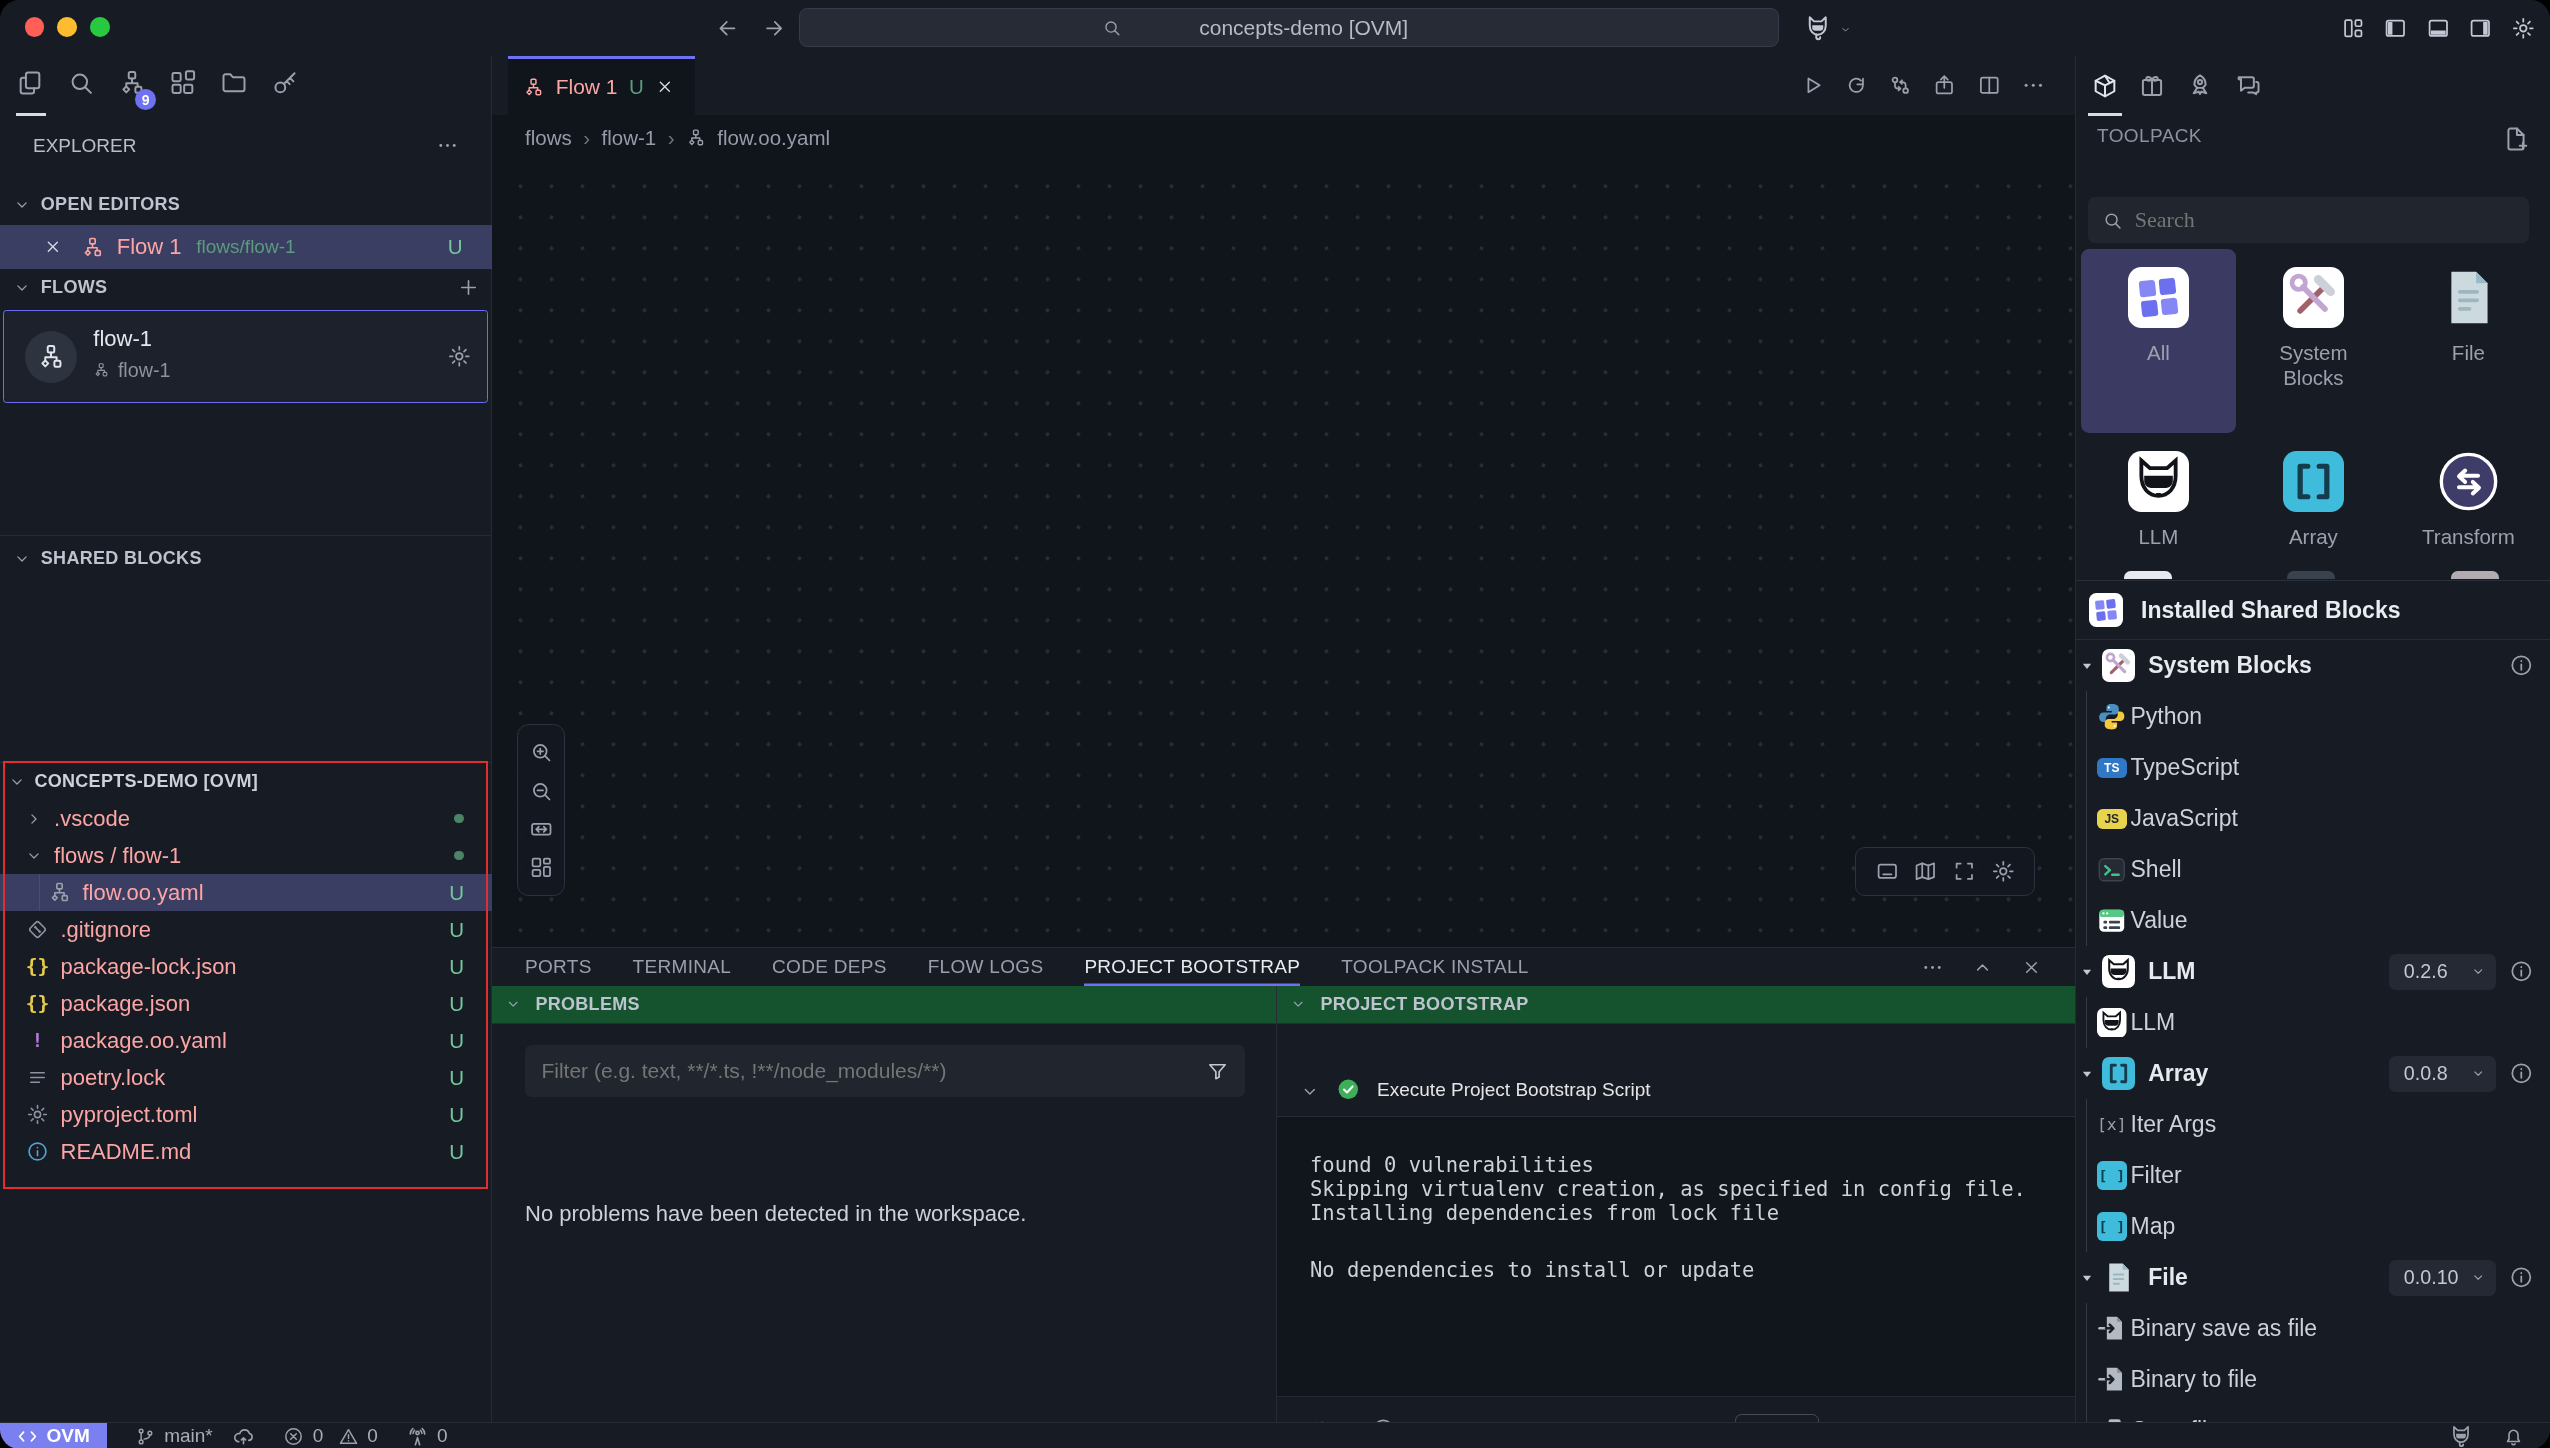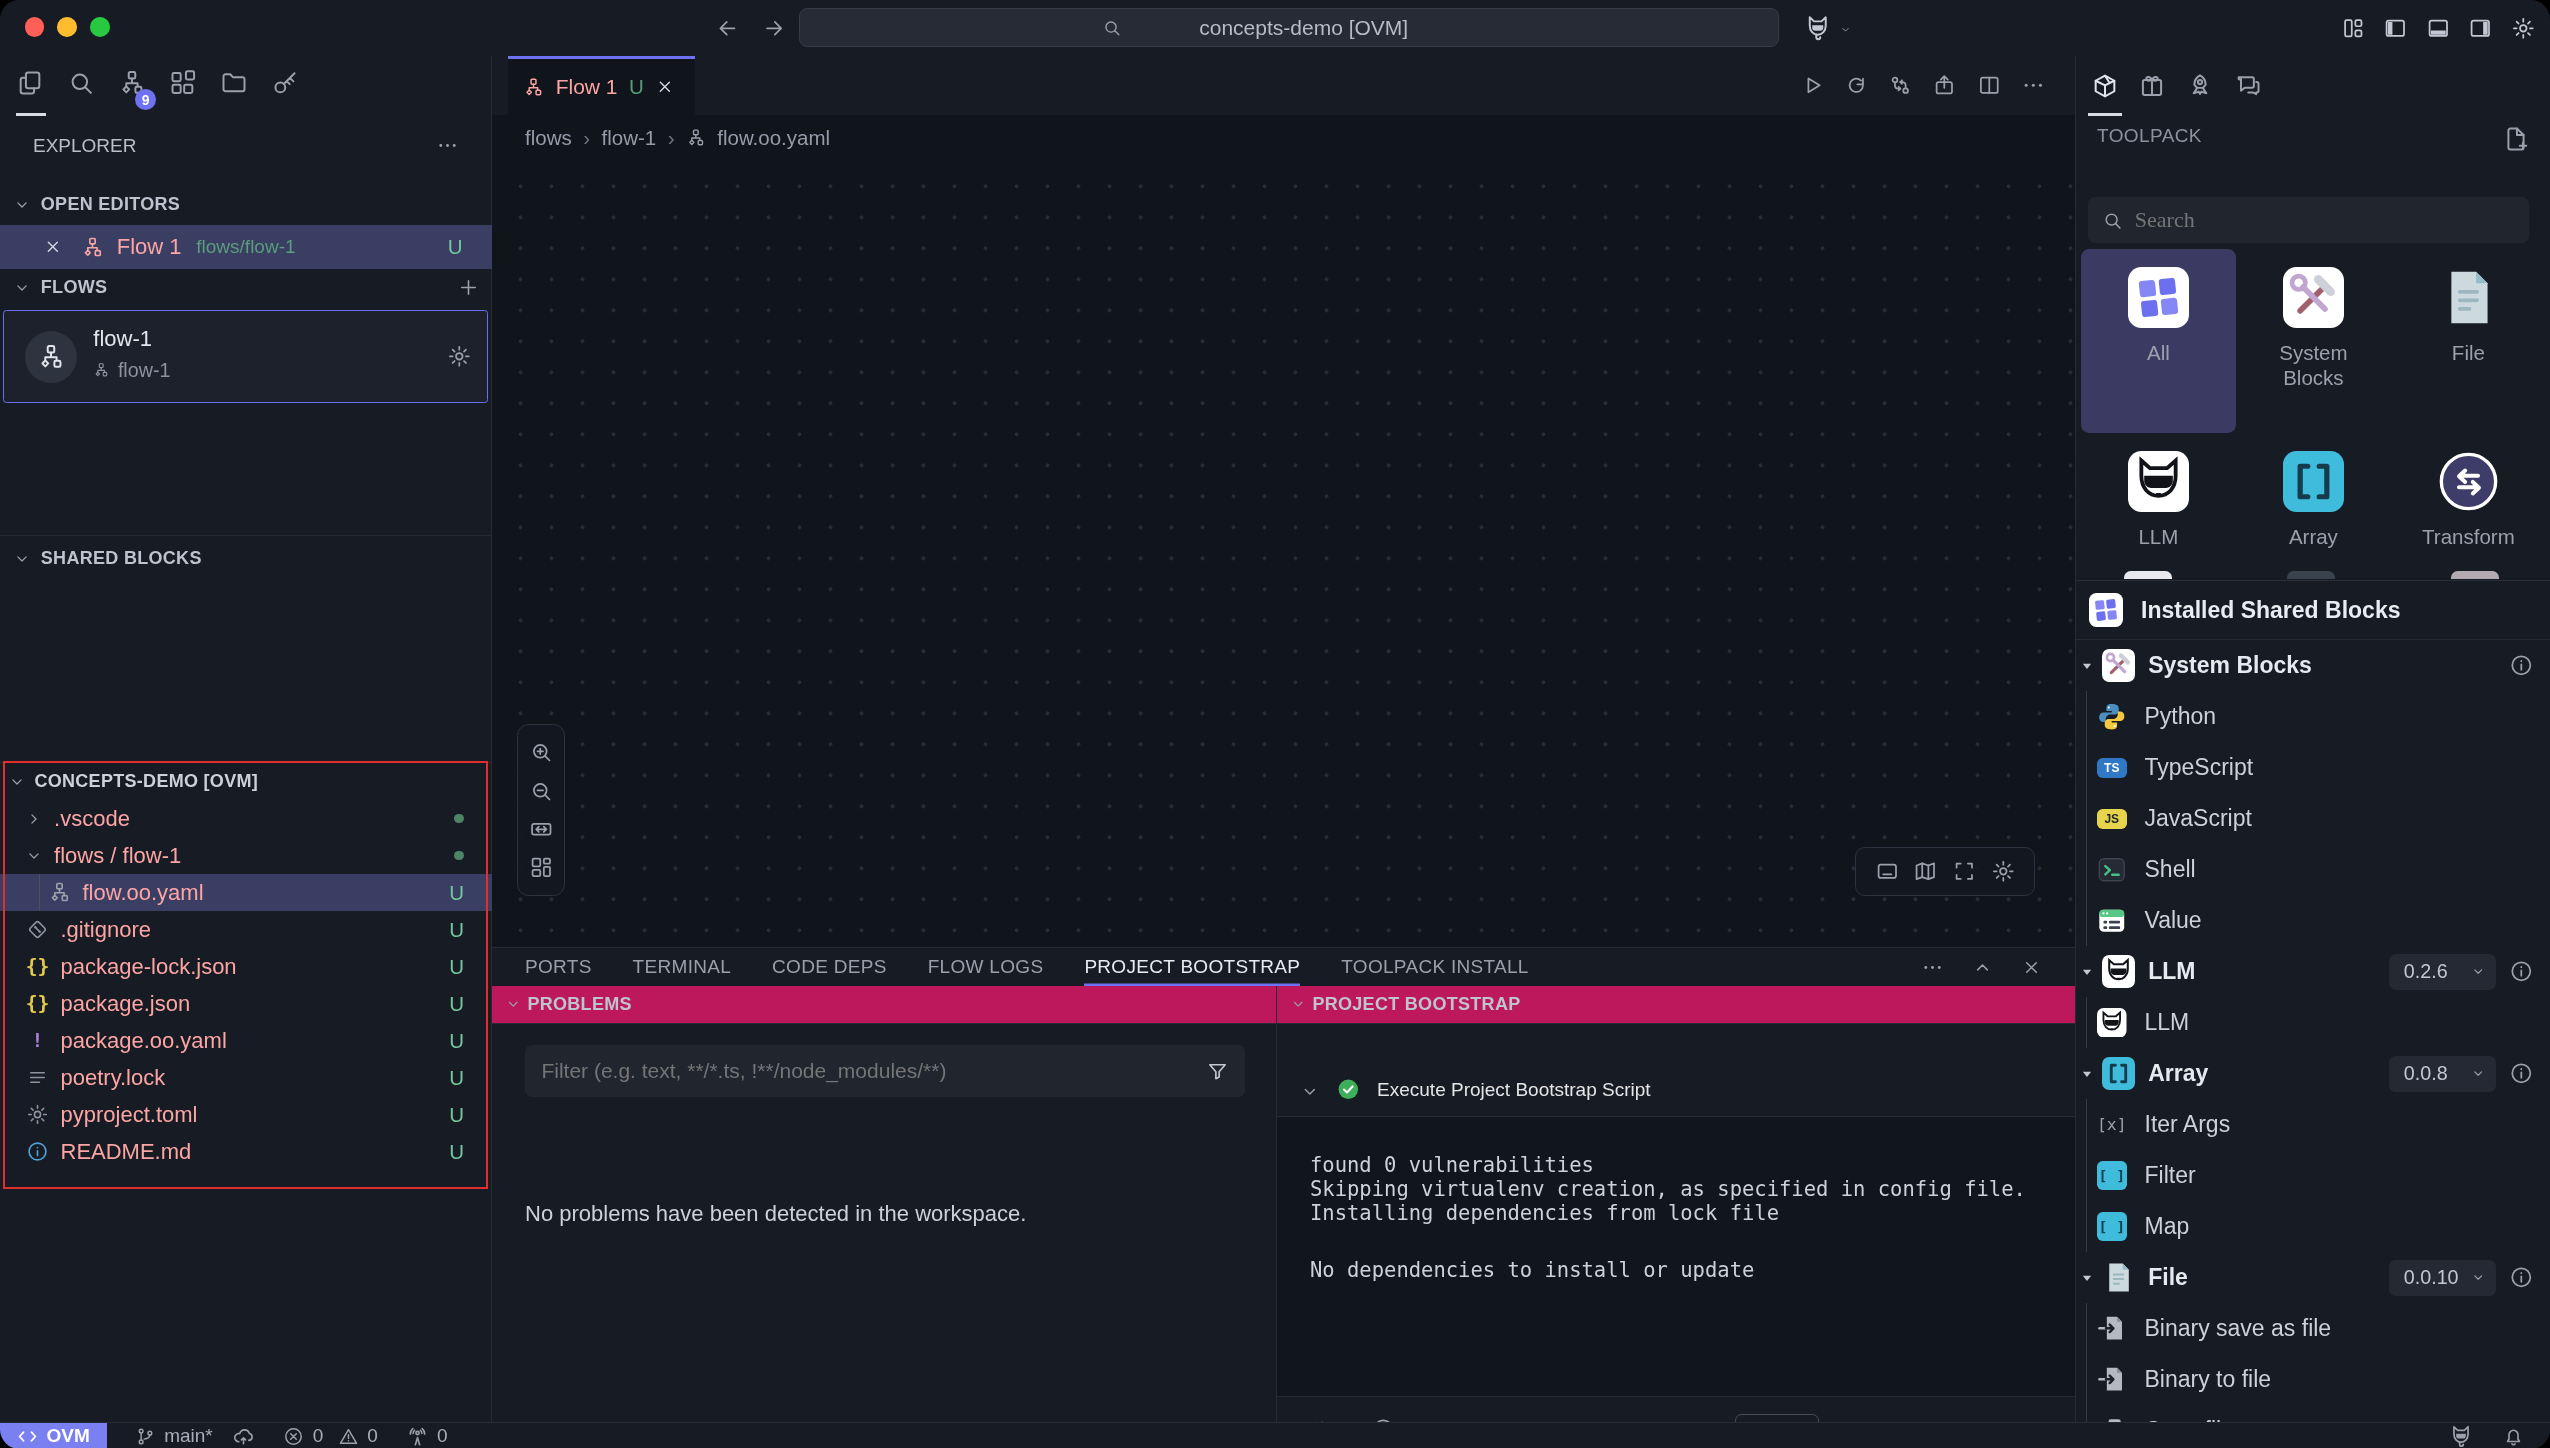--- a/index.html
+++ b/index.html
@@ -56,21 +56,21 @@
   .ztools{position:absolute;left:25.4px;top:563px;width:48px;height:172px;background:rgba(20,24,33,.92);
           border:1.2px solid #2c323e;border-radius:11.5px;display:flex;flex-direction:column;align-items:center;justify-content:space-around;padding:8.2px 0;color:#b3bac4}
   .cpill{position:absolute;left:1363px;top:686px;width:180px;height:49px;background:rgba(20,24,33,.92);
          border:1.2px solid #2c323e;border-radius:9.8px;display:flex;align-items:center;justify-content:space-around;padding:0 11.5px;color:#b3bac4}
   
   .bpanel{position:absolute;left:0;top:891px;width:1583px;height:475px;background:#171b23;border-top:0.8px solid #262b34}
   .ptabs{position:absolute;left:0;top:0;width:1583px;height:38px;display:flex;align-items:center;gap:41px;padding-left:33px}
   .ptab{font-size:19px;letter-spacing:0.3px;color:#99a0ac;height:38px;display:flex;align-items:center;cursor:pointer}
   .ptab.active{color:#e8ebf0;box-shadow:inset 0 -2.5px 0 #6e72f2}
   .pticons{position:absolute;right:33px;top:0;height:38px;display:flex;align-items:center;gap:28px;color:#b3bac4}
-  .shead{height:38px;background:#be185d;display:flex;align-items:center;gap:6px;padding-left:13px;border-bottom:0.8px solid #262b34}
+  .shead{height:38px;background:#14532d;display:flex;align-items:center;gap:14px;padding-left:13px;border-bottom:0.8px solid #262b34}
   .problems{position:absolute;left:0;top:38px;width:785px;height:438px;border-right:0.8px solid #262b34;background:#171b23}
   .finput{position:absolute;left:33px;top:59px;width:720px;height:52px;background:#20252e;border-radius:6.6px;display:flex;align-items:center;padding:0 16.4px}
   .finput input{flex:1;background:transparent;border:0;outline:0;color:#8d94a1;font-size:21px;font-family:inherit}
   .pmsg{position:absolute;left:33px;top:215px;font-size:22px;color:#ccd1da}
   .bootstrap{position:absolute;left:785px;top:38px;width:798px;height:438px;background:#171b23}
   .taskrow{position:absolute;left:0;top:38px;width:798px;height:93px;display:flex;align-items:flex-end;padding:0 0 14.8px 23px;gap:16.4px;border-bottom:0.8px solid #262b34}
   .bout{position:absolute;left:0;top:131px;width:798px;height:279px;background:#11151c;padding:36px 0 0 33px;
         display:flex;flex-direction:column;font-family:"DejaVu Sans Mono",monospace;font-size:20.5px;color:#ccd2da}
   .outline:last-child{margin-top:33px}
   .runbar{position:absolute;left:0;top:410px;width:798px;height:66px;border-top:0.8px solid #262b34;background:#171b23;
@@ -88,21 +88,21 @@
   .rgrid{position:absolute;left:4.9px;top:193px;width:465px;display:grid;grid-template-columns:repeat(3,1fr);grid-auto-rows:184px}
   .cell{display:flex;flex-direction:column;align-items:center;padding-top:18px;cursor:pointer}
   .cell.sel{background:#3b3a63;border-radius:8.2px}
   .cell .lbl{margin-top:11.5px;font-size:20.5px;line-height:25.4px;color:#9aa1ad;text-align:center;max-width:123px}
   .peek{position:absolute;top:515px;height:8.2px;width:48px;border-radius:6.6px 6.6px 0 0}
   .installed{position:absolute;left:0;top:524px;width:475px;height:842px;background:#171b23;border-top:0.8px solid #2a2f3a;overflow:hidden}
   .insthead{height:59px;display:flex;align-items:center;gap:18px;padding-left:13px;border-bottom:0.8px solid #262b34}
   .insthead .t{font-size:23px;font-weight:700;color:#e9ecf1}
   .irow{position:relative;height:51px;display:flex;align-items:center}
   .irow .gname{font-size:23px;font-weight:700;color:#e6e9ee;margin-left:13px}
-  .irow .cname{font-size:23px;color:#ccd2da;margin-left:18px}
+  .irow .cname{font-size:23px;color:#ccd2da;margin-left:4px}
   .irow .cguide{position:absolute;left:9.8px;top:0;width:1.2px;height:51px;background:#343b48}
   .vpill{position:absolute;left:313px;width:107px;height:36px;background:#242933;border-radius:6.6px;display:flex;align-items:center;
          justify-content:space-between;padding:0 9.8px 0 14.8px;color:#c3c9d4;font-size:19.7px}
   .iinfo{position:absolute;left:433px}
   
   .fticon{font-family:"DejaVu Sans Mono",monospace;font-weight:700;font-size:19.7px;width:24.6px;display:inline-flex;justify-content:center}
   .chipsq{width:29.5px;height:20px;border-radius:5.7px;display:inline-flex;align-items:center;justify-content:center;
           font-size:12px;font-weight:700;font-family:"Liberation Sans",sans-serif}
   .chipc{width:29.5px;height:29.5px;border-radius:5.7px;background:#3fbcdc;color:#11404f;display:inline-flex;align-items:center;justify-content:center;
          font-family:"DejaVu Sans Mono",monospace;font-weight:700;font-size:14.8px}

